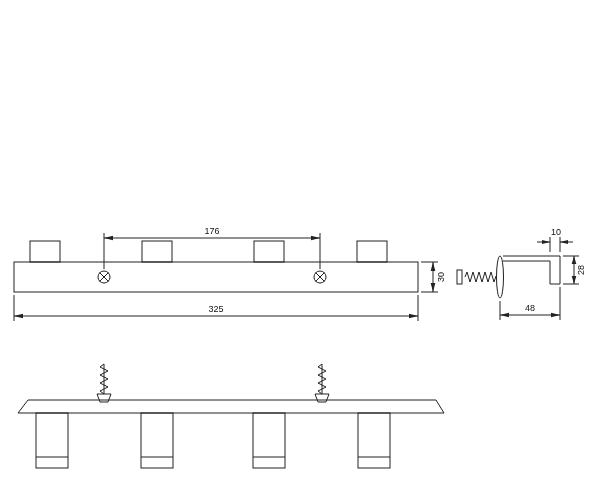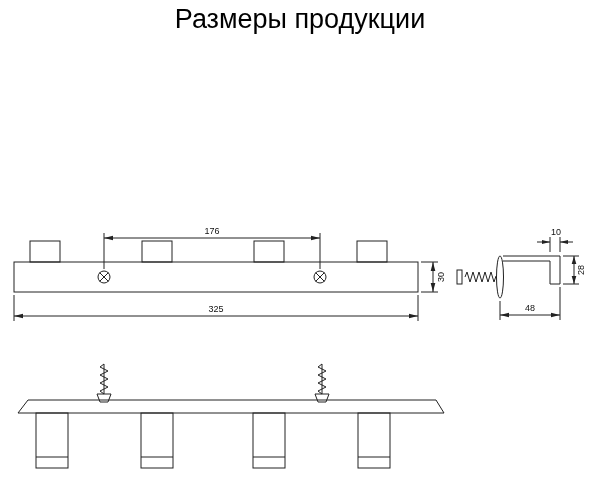--- a/index.html
+++ b/index.html
@@ -8,21 +8,20 @@
          font-family:"Liberation Sans",sans-serif;font-weight:400;font-size:27px;color:#000;}
   svg.drawing{position:absolute;top:0;left:0;}
   svg text{font-family:"Liberation Sans",sans-serif;font-size:9px;fill:#111;}
   .ln{stroke:#222;stroke-width:1;fill:none;}
   .ar{fill:#222;stroke:none;}
 </style>
 </head>
 <body>
 
 <div class="page">
-  <h1 class="title">Размеры продукции</h1>
 
   <svg class="drawing" width="600" height="480" viewBox="0 0 600 480" xmlns="http://www.w3.org/2000/svg">
 
     <g>
       <rect class="ln" x="30" y="241" width="30" height="21"></rect>
       <rect class="ln" x="142" y="241" width="30" height="21"></rect>
       <rect class="ln" x="254" y="241" width="30" height="21"></rect>
       <rect class="ln" x="357" y="241" width="30" height="21"></rect>
       <rect class="ln" x="14" y="262" width="404" height="30"></rect>
       <g>

